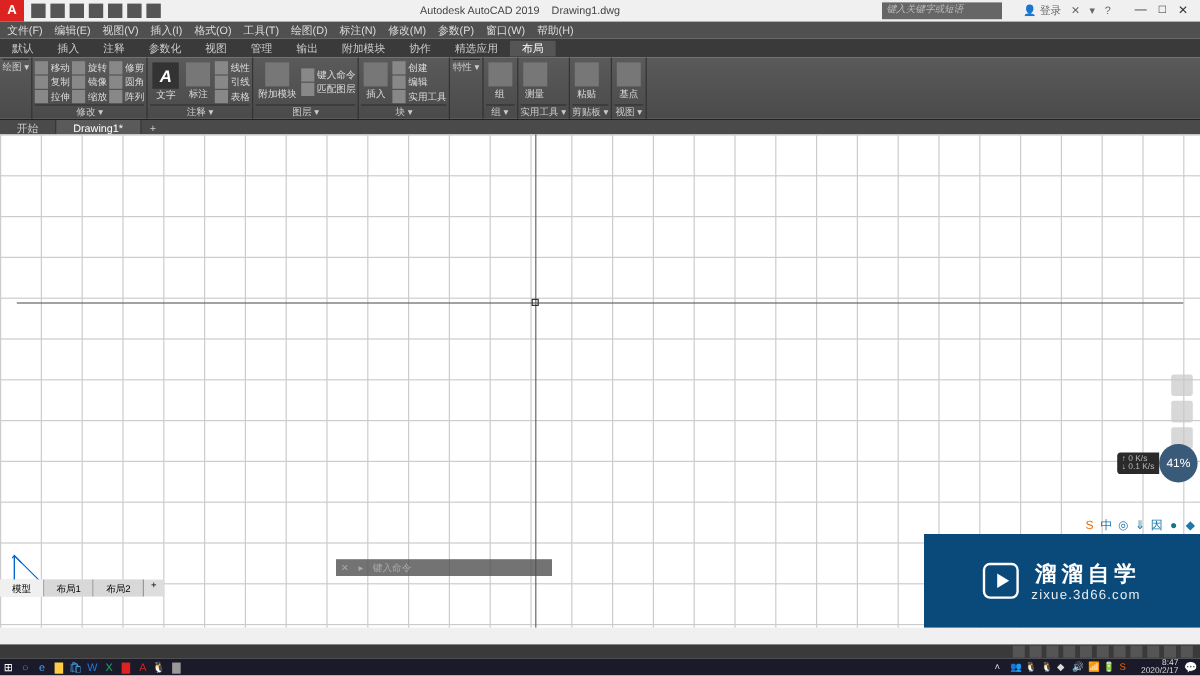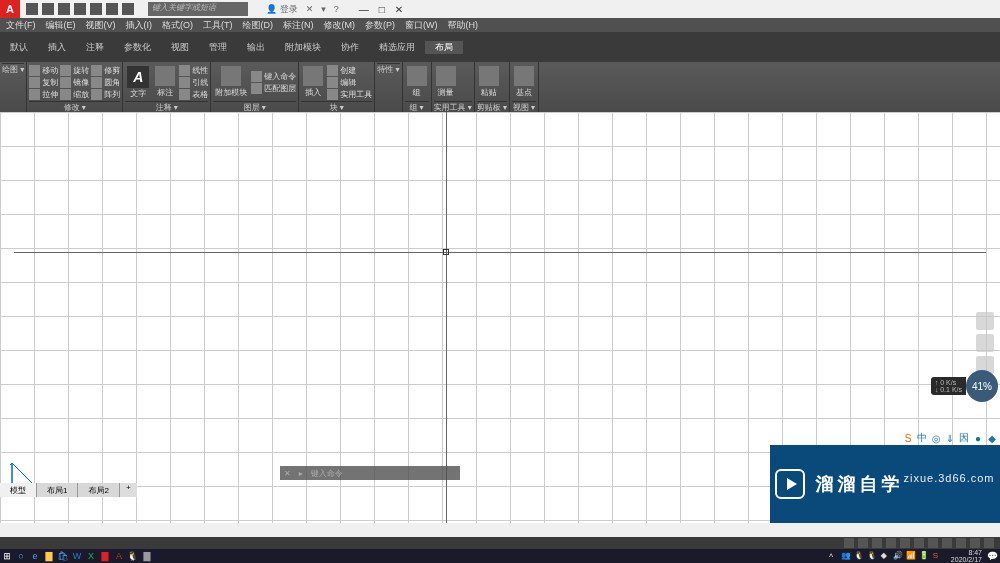--- a/index.html
+++ b/index.html
@@ -15,21 +15,21 @@
     .title-bar .search::after { content: attr(data-placeholder); color: #bbb; font-size: 8px; padding-left: 4px; font-style: italic; }
     .title-bar .right-icons { display: flex; gap: 8px; padding: 0 10px; align-items: center; font-size: 9px; color: #666; }
     .title-bar .right-icons span { cursor: pointer; }
     .win-controls { display: flex; gap: 10px; padding: 0 10px; font-size: 10px; color: #333; }
     
     
     .menu-bar { height: 14px; background: #505050; display: flex; align-items: center; font-size: 9px; color: #ddd; padding: 0 6px; gap: 10px; }
     .menu-bar span { cursor: pointer; }
     
     
-    .tab-bar { height: 30px; background: #3a3a3a; display: flex; align-items: center; font-size: 9px; color: #ccc; }
+    .tab-bar { height: 16px; background: #3a3a3a; display: flex; align-items: center; font-size: 9px; color: #ccc; }
     .tab-bar .tab { padding: 0 10px; cursor: pointer; }
     .tab-bar .tab.active { background: #555; color: #fff; }
     
     
     .ribbon { height: 52px; background: linear-gradient(#5a5a5a, #4a4a4a); display: flex; align-items: stretch; border-bottom: 1px solid #222; }
     .ribbon-panel { display: flex; flex-direction: column; border-right: 1px solid #333; padding: 1px 2px; }
     .ribbon-panel .panel-content { flex: 1; display: flex; align-items: center; gap: 2px; }
     .ribbon-panel .panel-label { font-size: 8px; color: #ccc; text-align: center; border-top: 1px solid #333; height: 11px; line-height: 11px; }
     .ribbon-btn { display: flex; flex-direction: column; align-items: center; justify-content: center; color: #ddd; font-size: 8px; padding: 1px 2px; cursor: pointer; }
     .ribbon-btn .icon { width: 16px; height: 16px; background: #777; margin-bottom: 1px; }
@@ -67,21 +67,21 @@
     .speed-circle { width: 32px; height: 32px; border-radius: 50%; background: #3a5a7a; color: #fff; display: flex; align-items: center; justify-content: center; font-size: 10px; }
     
     
     .side-toolbar { position: absolute; right: 0; top: 430px; display: flex; gap: 2px; padding: 2px; }
     .side-toolbar .st-item { width: 12px; height: 12px; font-size: 10px; display: flex; align-items: center; justify-content: center; }
     
     
     .watermark { position: absolute; right: 0; bottom: 40px; width: 230px; height: 78px; background: #0a4a7a; color: #fff; display: flex; align-items: center; justify-content: center; gap: 10px; }
     .watermark .play { width: 30px; height: 30px; border: 2px solid #fff; border-radius: 6px; display: flex; align-items: center; justify-content: center; }
     .watermark .play::after { content: ""; border-left: 10px solid #fff; border-top: 6px solid transparent; border-bottom: 6px solid transparent; margin-left: 3px; }
-    .watermark .wm-text { display: flex; flex-direction: row; }
+    .watermark .wm-text { display: flex; flex-direction: column; align-items: flex-end; }
     .watermark .wm-text .t1 { font-size: 18px; font-weight: bold; letter-spacing: 4px; }
     .watermark .wm-text .t2 { font-size: 11px; letter-spacing: 1px; opacity: 0.9; }
     
     
     .command-area { position: absolute; left: 280px; bottom: 43px; width: 180px; height: 14px; background: rgba(80,80,80,0.8); display: flex; align-items: center; font-size: 8px; color: #aaa; }
     .command-area .cmd-close { padding: 0 4px; cursor: pointer; }
     .command-area .cmd-input { flex: 1; padding-left: 4px; }
     
     
     .layout-tabs { position: absolute; left: 0; bottom: 26px; height: 14px; display: flex; font-size: 8px; background: #ddd; }
@@ -110,20 +110,23 @@
 <div class="title-bar">
   <div class="logo">A</div>
   <div class="qat">
     <div class="qat-item"></div>
     <div class="qat-item"></div>
     <div class="qat-item"></div>
     <div class="qat-item"></div>
     <div class="qat-item"></div>
     <div class="qat-item"></div>
     <div class="qat-item"></div>
+  </div>
+  <div class="title-center">
+    <span>Autodesk AutoCAD 2019</span>&nbsp;&nbsp;&nbsp;&nbsp;<span>Drawing1.dwg</span>
   </div>
   <div class="search" data-placeholder="键入关键字或短语"></div>
   <div class="right-icons">
     <span>👤 <span>登录</span></span>
     <span>✕</span>
     <span>▾</span>
     <span>?</span>
   </div>
   <div class="win-controls">
     <span>—</span>

